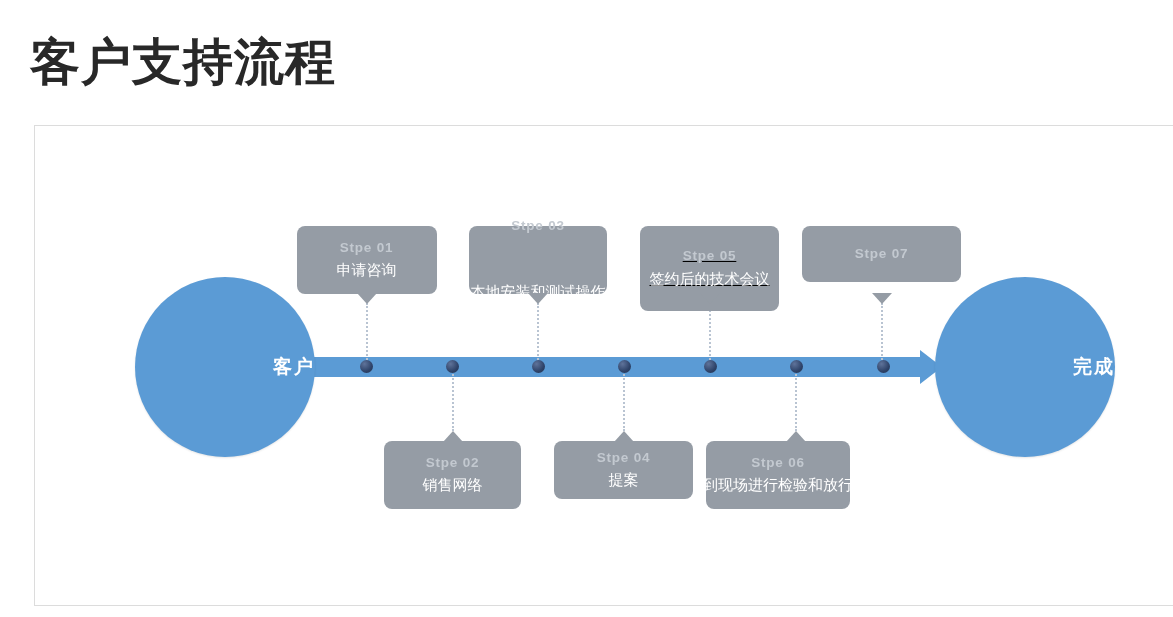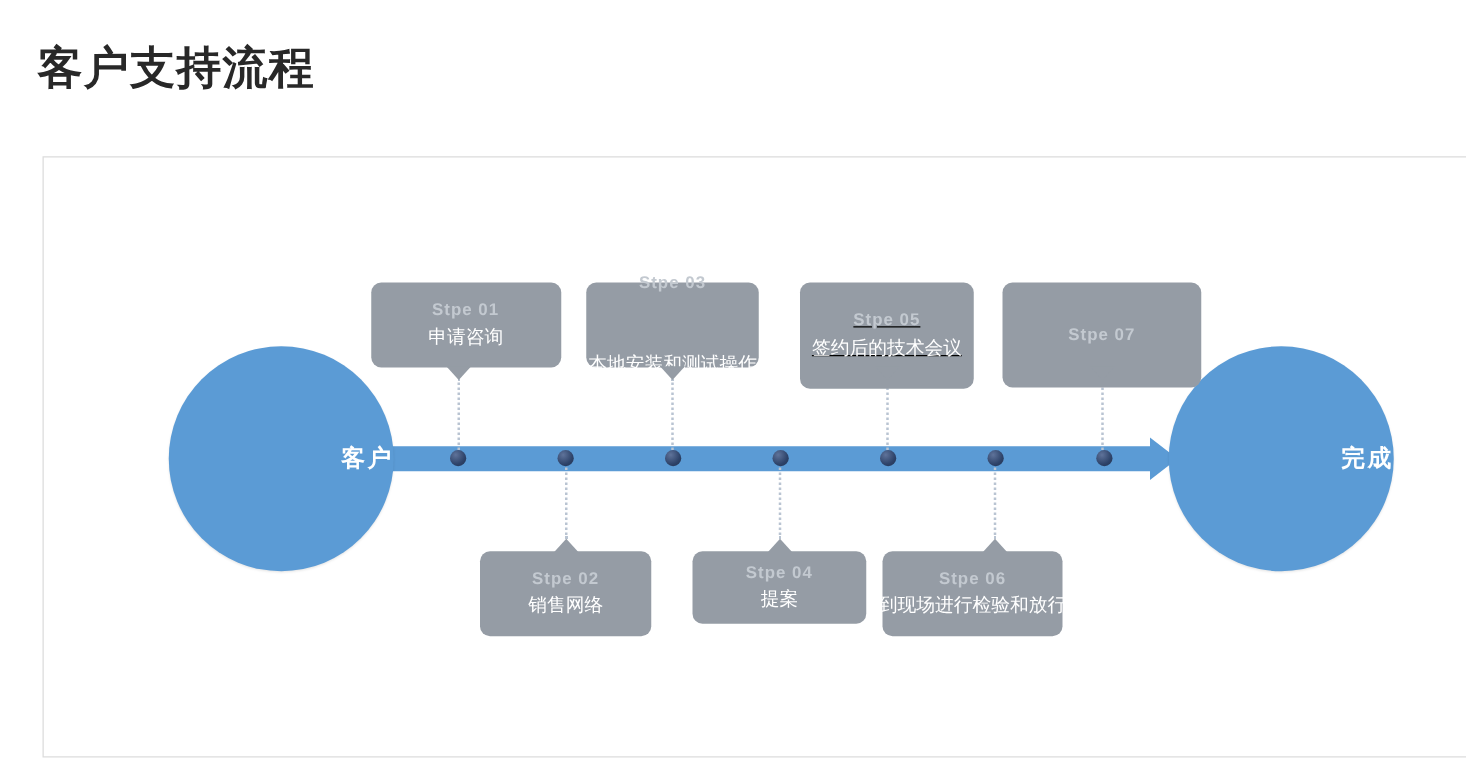--- a/index.html
+++ b/index.html
@@ -14,21 +14,21 @@
     overflow: hidden;
     font-family: "Liberation Sans", "DejaVu Sans", sans-serif;
     -webkit-font-smoothing: antialiased;
   }
 
   
   #page-title {
     position: absolute;
     left: 30px;
     top: 32px;
-    font-size: 36px;
+    font-size: 50px;
     font-weight: bold;
     color: #282828;
     letter-spacing: 1px;
     line-height: 1.2;
     white-space: nowrap;
   }
 
   
   #diagram-frame {
     position: absolute;
@@ -178,21 +178,21 @@
 
   <div class="flow-circle" id="circle-start">
     <span>客户</span>
   </div>
 
   <div class="flow-circle" id="circle-end">
     <span>完成</span>
   </div>
 
   <div id="steps-layer">
-      <div class="step-box" style="left: 297px; top: 226px; width: 152px; height: 68px; padding-left: 9px;">
+      <div class="step-box" style="left: 297px; top: 226px; width: 140px; height: 68px; padding-left: 9px;">
         <div class="step-num">Stpe 01</div>
         <div class="step-label">申请咨询</div>
       </div>
       <div class="step-tail down" style="left: 357px; top: 293px;"></div>
       <div class="flow-connector" style="left: 366px; top: 303px; height: 64px;"></div>
       <div class="flow-dot" style="left: 366px;"></div>
       <div class="step-box" style="left: 384px; top: 441px; width: 137px; height: 68px;">
         <div class="step-num">Stpe 02</div>
         <div class="step-label">销售网络</div>
       </div>
@@ -220,21 +220,21 @@
       <div class="step-tail down" style="left: 699.5px; top: 293px;"></div>
       <div class="flow-connector" style="left: 708.5px; top: 303px; height: 64px;"></div>
       <div class="flow-dot" style="left: 710px;"></div>
       <div class="step-box" style="left: 706px; top: 441px; width: 144px; height: 68px;">
         <div class="step-num">Stpe 06</div>
         <div class="step-label">到现场进行检验和放行</div>
       </div>
       <div class="step-tail up" style="left: 786px; top: 431px;"></div>
       <div class="flow-connector" style="left: 795px; top: 367px; height: 64px;"></div>
       <div class="flow-dot" style="left: 796px;"></div>
-      <div class="step-box" style="left: 802px; top: 226px; width: 159px; height: 84px;">
+      <div class="step-box" style="left: 802px; top: 226px; width: 159px; height: 56px;">
         <div class="step-num">Stpe 07</div>
       </div>
       <div class="step-tail down" style="left: 871.5px; top: 293px;"></div>
       <div class="flow-connector" style="left: 880.5px; top: 303px; height: 64px;"></div>
       <div class="flow-dot" style="left: 883px;"></div>
     </div>
 
 </div>
 
 </body></html>

